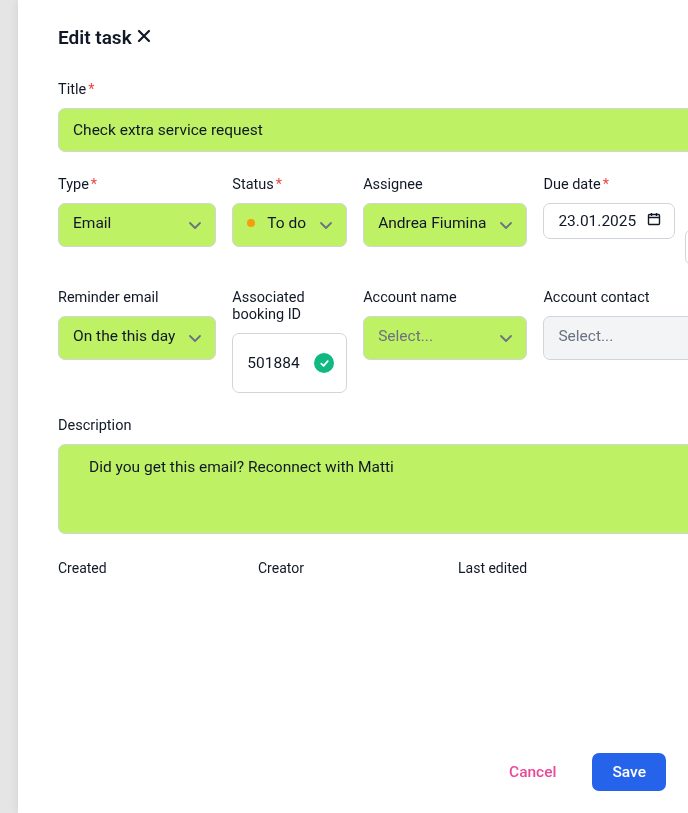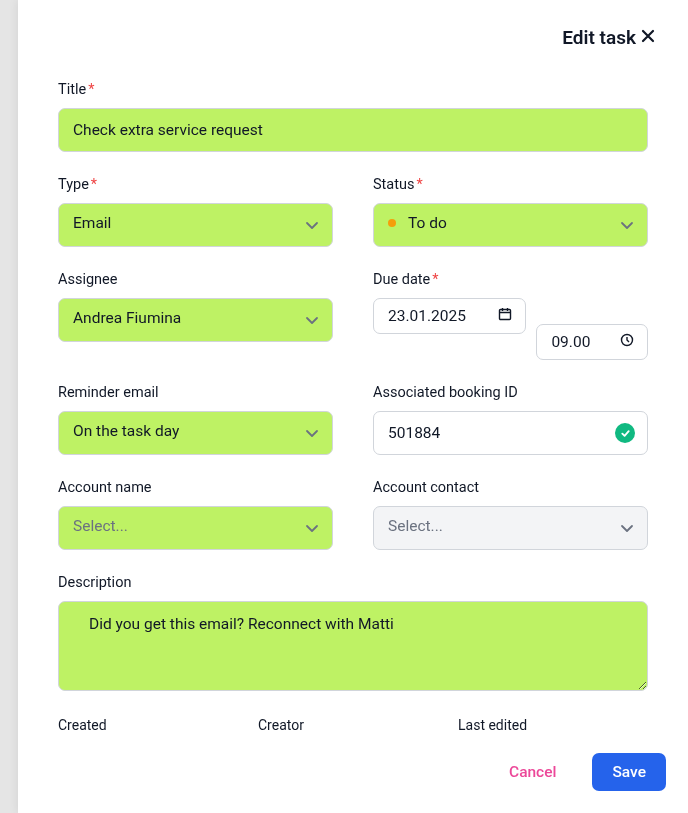--- a/index.html
+++ b/index.html
@@ -22,21 +22,21 @@
       right: 0;
       bottom: 0;
       background: #fff;
       display: flex;
       flex-direction: column;
       box-shadow: -2px 0 8px rgba(0,0,0,0.06);
     }
     .modal-header {
       display: flex;
       align-items: center;
-      justify-content: flex-end;
+      justify-content: flex-start;
       padding: 24px 28px 10px 40px;
     }
     .modal-title {
       font-size: 19px;
       font-weight: 600;
       color: #111827;
     }
     .close-btn {
       background: none;
       border: none;
@@ -46,22 +46,22 @@
       display: flex;
       align-items: center;
     }
     .modal-body {
       flex: 1;
       overflow: hidden;
       padding: 20px 40px 0 40px;
     }
     .form-grid {
       display: grid;
-      grid-template-columns: 1fr 1fr;
-      gap: 24px 40px;
+      grid-template-columns: 1fr 1fr 1fr 1fr;
+      gap: 24px 16px;
     }
     .form-group {
       display: flex;
       flex-direction: column;
     }
     .full-width {
       grid-column: 1 / -1;
     }
     .label {
       font-size: 14.5px;
@@ -132,21 +132,21 @@
       font-size: 15.5px;
       color: #111827;
       cursor: pointer;
       gap: 10px;
     }
     .date-box { flex: 1.5; justify-content: space-between; }
     .time-box { flex: 1; justify-content: space-between; margin-top: 26px; }
     .booking-box {
       border: 1px solid #d1d5db;
       border-radius: 7px;
-      height: 44px;
+      height: 60px;
       display: flex;
       align-items: center;
       padding: 0 12px 0 14px;
       font-size: 15.5px;
       color: #111827;
       justify-content: space-between;
     }
     .check-badge {
       width: 20px;
       height: 20px;
@@ -285,21 +285,21 @@
                   <path d="M8 5 V8 L10 10"></path>
                 </svg>
             </span>
           </div>
         </div>
       </div>
 
       <div class="form-group">
         <label class="label">Reminder email</label>
         <div class="select">
-          <span class="value">On the task day</span>
+          <span class="value">On the this day</span>
           <span class="chevron">
             <svg width="16" height="16" viewBox="0 0 16 16" fill="none" stroke="currentColor" stroke-width="1.8" stroke-linecap="round" stroke-linejoin="round">
                 <path d="M3 6 L8 11 L13 6"></path>
               </svg>
           </span>
         </div>
       </div>
 
       <div class="form-group">
         <label class="label">Associated booking ID</label>

